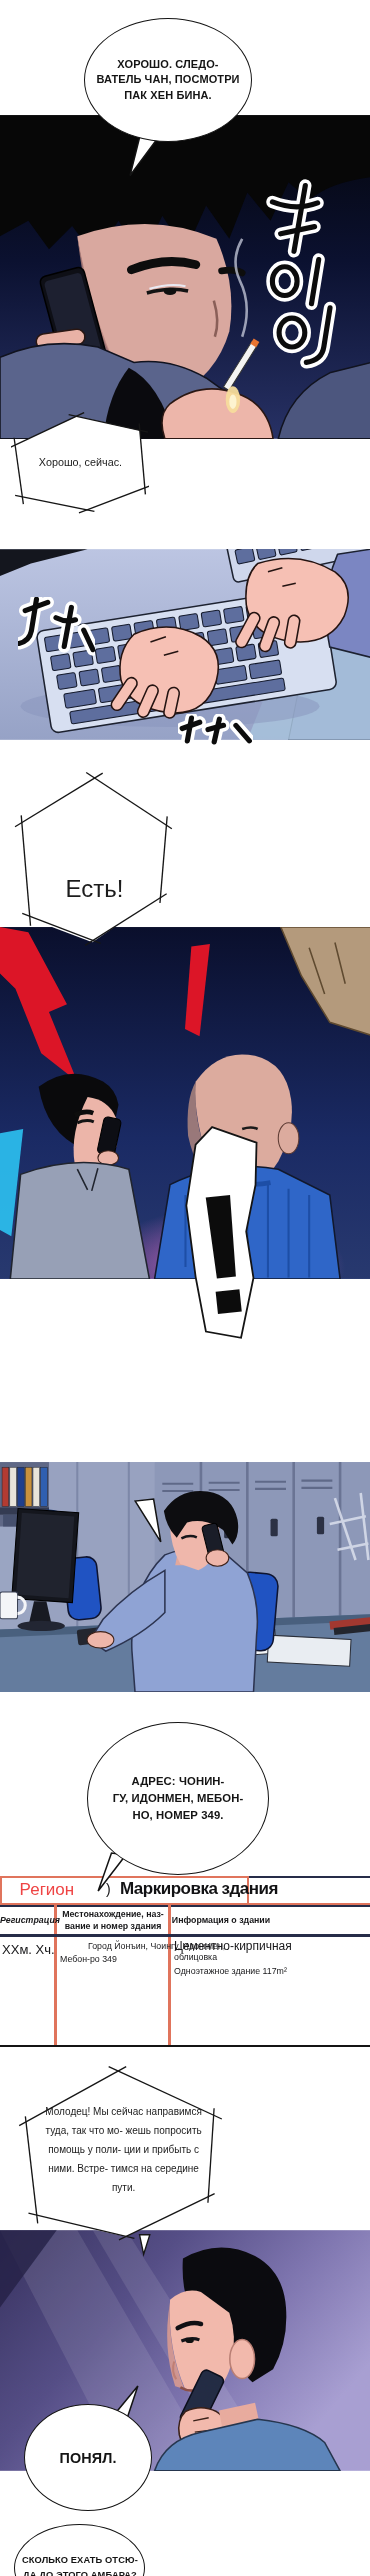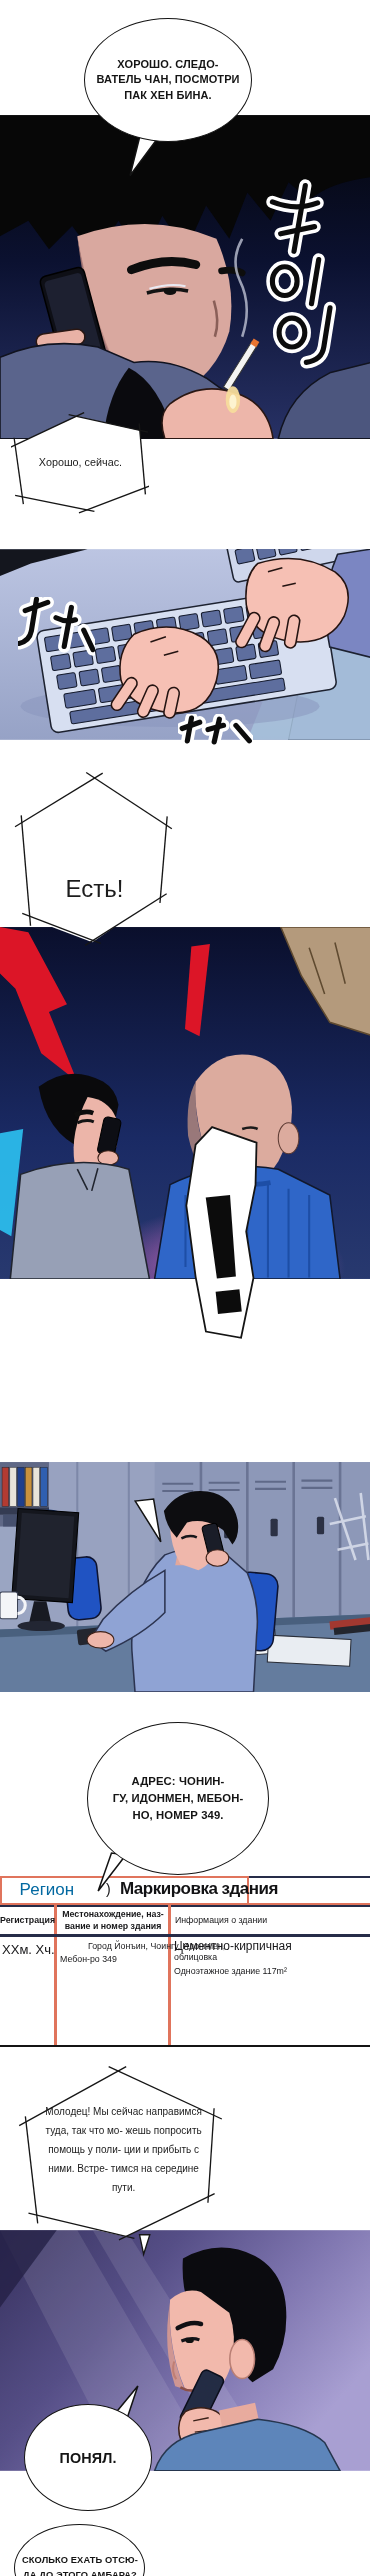--- a/index.html
+++ b/index.html
@@ -308,29 +308,29 @@
         <path d="M300,467 q20,-60 90,-75 l110,-25 q90,10 130,45 l30,55 Z" fill="#5d85ba" stroke="#26364e" stroke-width="3"></path>
       </g>
     </svg>
   </section>
 
   <div class="rtable">
     <div class="abs redline" style="left:0;top:27px;width:371px;height:2.6px;"></div>
     <div class="abs navyline" style="left:249px;top:0;width:122px;height:2.1px;"></div>
     <div class="abs navyline" style="left:0;top:29px;width:371px;height:1.5px;"></div>
     <div class="abs" style="left:0;top:0;width:249px;height:29px;border:2.6px solid #e0745c;box-sizing:border-box;"></div>
-    <span class="abs" style="left:19.6px;top:3.6px;font-size:17px;color:#0369a1;">Регион</span>
+    <span class="abs" style="left:19.6px;top:3.6px;font-size:17px;color:#ef4444;">Регион</span>
     <span class="abs" style="left:106px;top:4.6px;font-size:14px;color:#121214;">)</span>
     <span class="abs" style="left:120px;top:2.6px;font-size:17px;font-weight:600;letter-spacing:-0.5px;color:#121214;">Маркировка здания</span>
     <div class="abs redline" style="left:54px;top:29px;width:2.6px;height:140px;"></div>
     <div class="abs redline" style="left:168px;top:29px;width:2.6px;height:140px;"></div>
-    <span class="abs" style="left:0;top:39px;width:54px;text-align:center;font-size:8.8px;font-weight:600;">Регистрация</span>
+    <span class="abs" style="left:0;top:39px;width:54px;text-align:center;font-size:8.8px;font-weight:600;font-style:italic;">Регистрация</span>
     <span class="abs" style="left:57px;top:33px;width:112px;text-align:center;font-size:8.8px;font-weight:600;">Местонахождение, наз-</span>
     <span class="abs" style="left:57px;top:45px;width:112px;text-align:center;font-size:8.8px;font-weight:600;">вание и номер здания</span>
-    <span class="abs" style="left:171px;top:39px;width:100px;text-align:center;font-size:8.8px;font-weight:400;">Информация о здании</span>
+    <span class="abs" style="left:171px;top:39px;width:100px;text-align:center;font-size:8.8px;font-weight:700;">Информация о здании</span>
     <div class="abs navyline" style="left:0;top:58px;width:371px;height:2.6px;"></div>
     <span class="abs" style="left:2.1px;top:66px;font-size:13px;">ХХм. Хч.</span>
     <span class="abs" style="left:60px;top:65px;font-size:8.8px;padding-left:28px;">Город Йонъин, Чоингу, Идонгмен,</span>
     <span class="abs" style="left:60px;top:78px;font-size:8.8px;">Мебон-ро 349</span>
     <span class="abs" style="left:174px;top:63px;font-size:12px;">Цементно-кирпичная</span>
     <span class="abs" style="left:174px;top:76px;font-size:8.8px;">облицовка</span>
     <span class="abs" style="left:174px;top:90px;font-size:8.8px;">Одноэтажное здание 117m²</span>
     <div class="abs" style="left:0;top:169px;width:371px;height:1.5px;background:#141414;"></div>
   </div>
 

